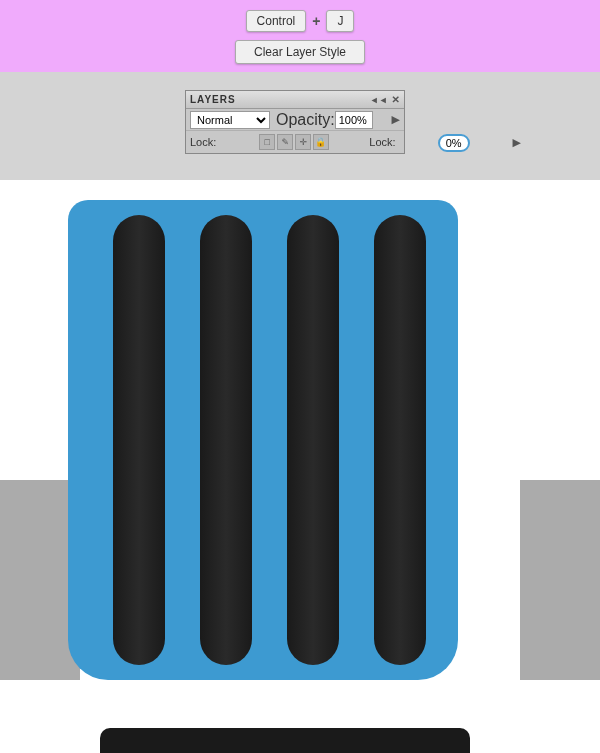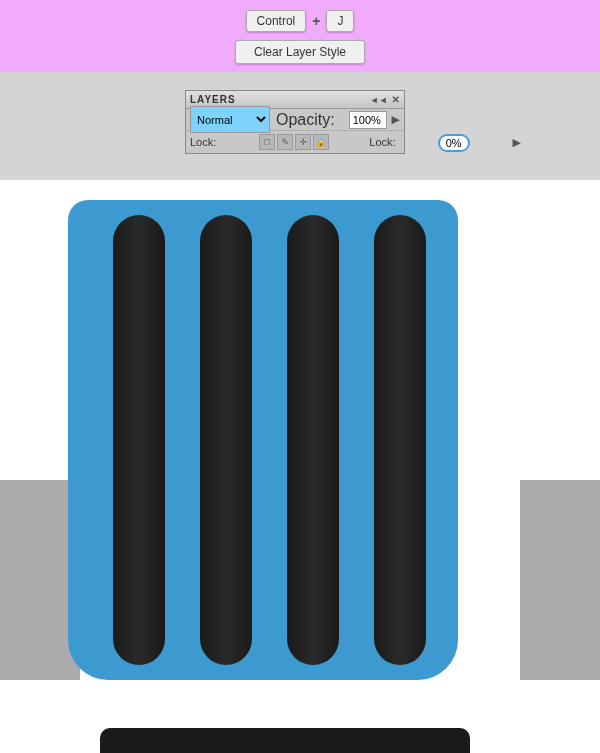--- a/index.html
+++ b/index.html
@@ -111,45 +111,45 @@
     .layers-row {
       display: flex;
       align-items: center;
       padding: 2px 4px;
       height: 22px;
       border-bottom: 1px solid #b0b0b0;
       background: #c8c8c8;
     }
 
     .blend-mode-select {
-      background: #7dd3fc;
+      background: #ffffff;
       border: 1px solid #999;
       font-size: 11px;
       color: #000;
       padding: 0 2px;
-      height: 27px;
+      height: 18px;
       cursor: pointer;
       width: 80px;
     }
 
     .opacity-label {
       font-size: 16px;
       color: #333;
       margin-left: 6px;
     }
 
     .opacity-value {
       background: #fff;
       border: 1px solid #999;
       font-size: 11px;
       color: #000;
       padding: 0 3px;
       height: 18px;
       width: 38px;
-      margin-left: 14px;
+      margin-left: 0;
     }
 
     .arrow-btn-right {
       font-size: 11px;
       color: #555;
       cursor: pointer;
       margin-left: auto;
     }
 
     .lock-row {

